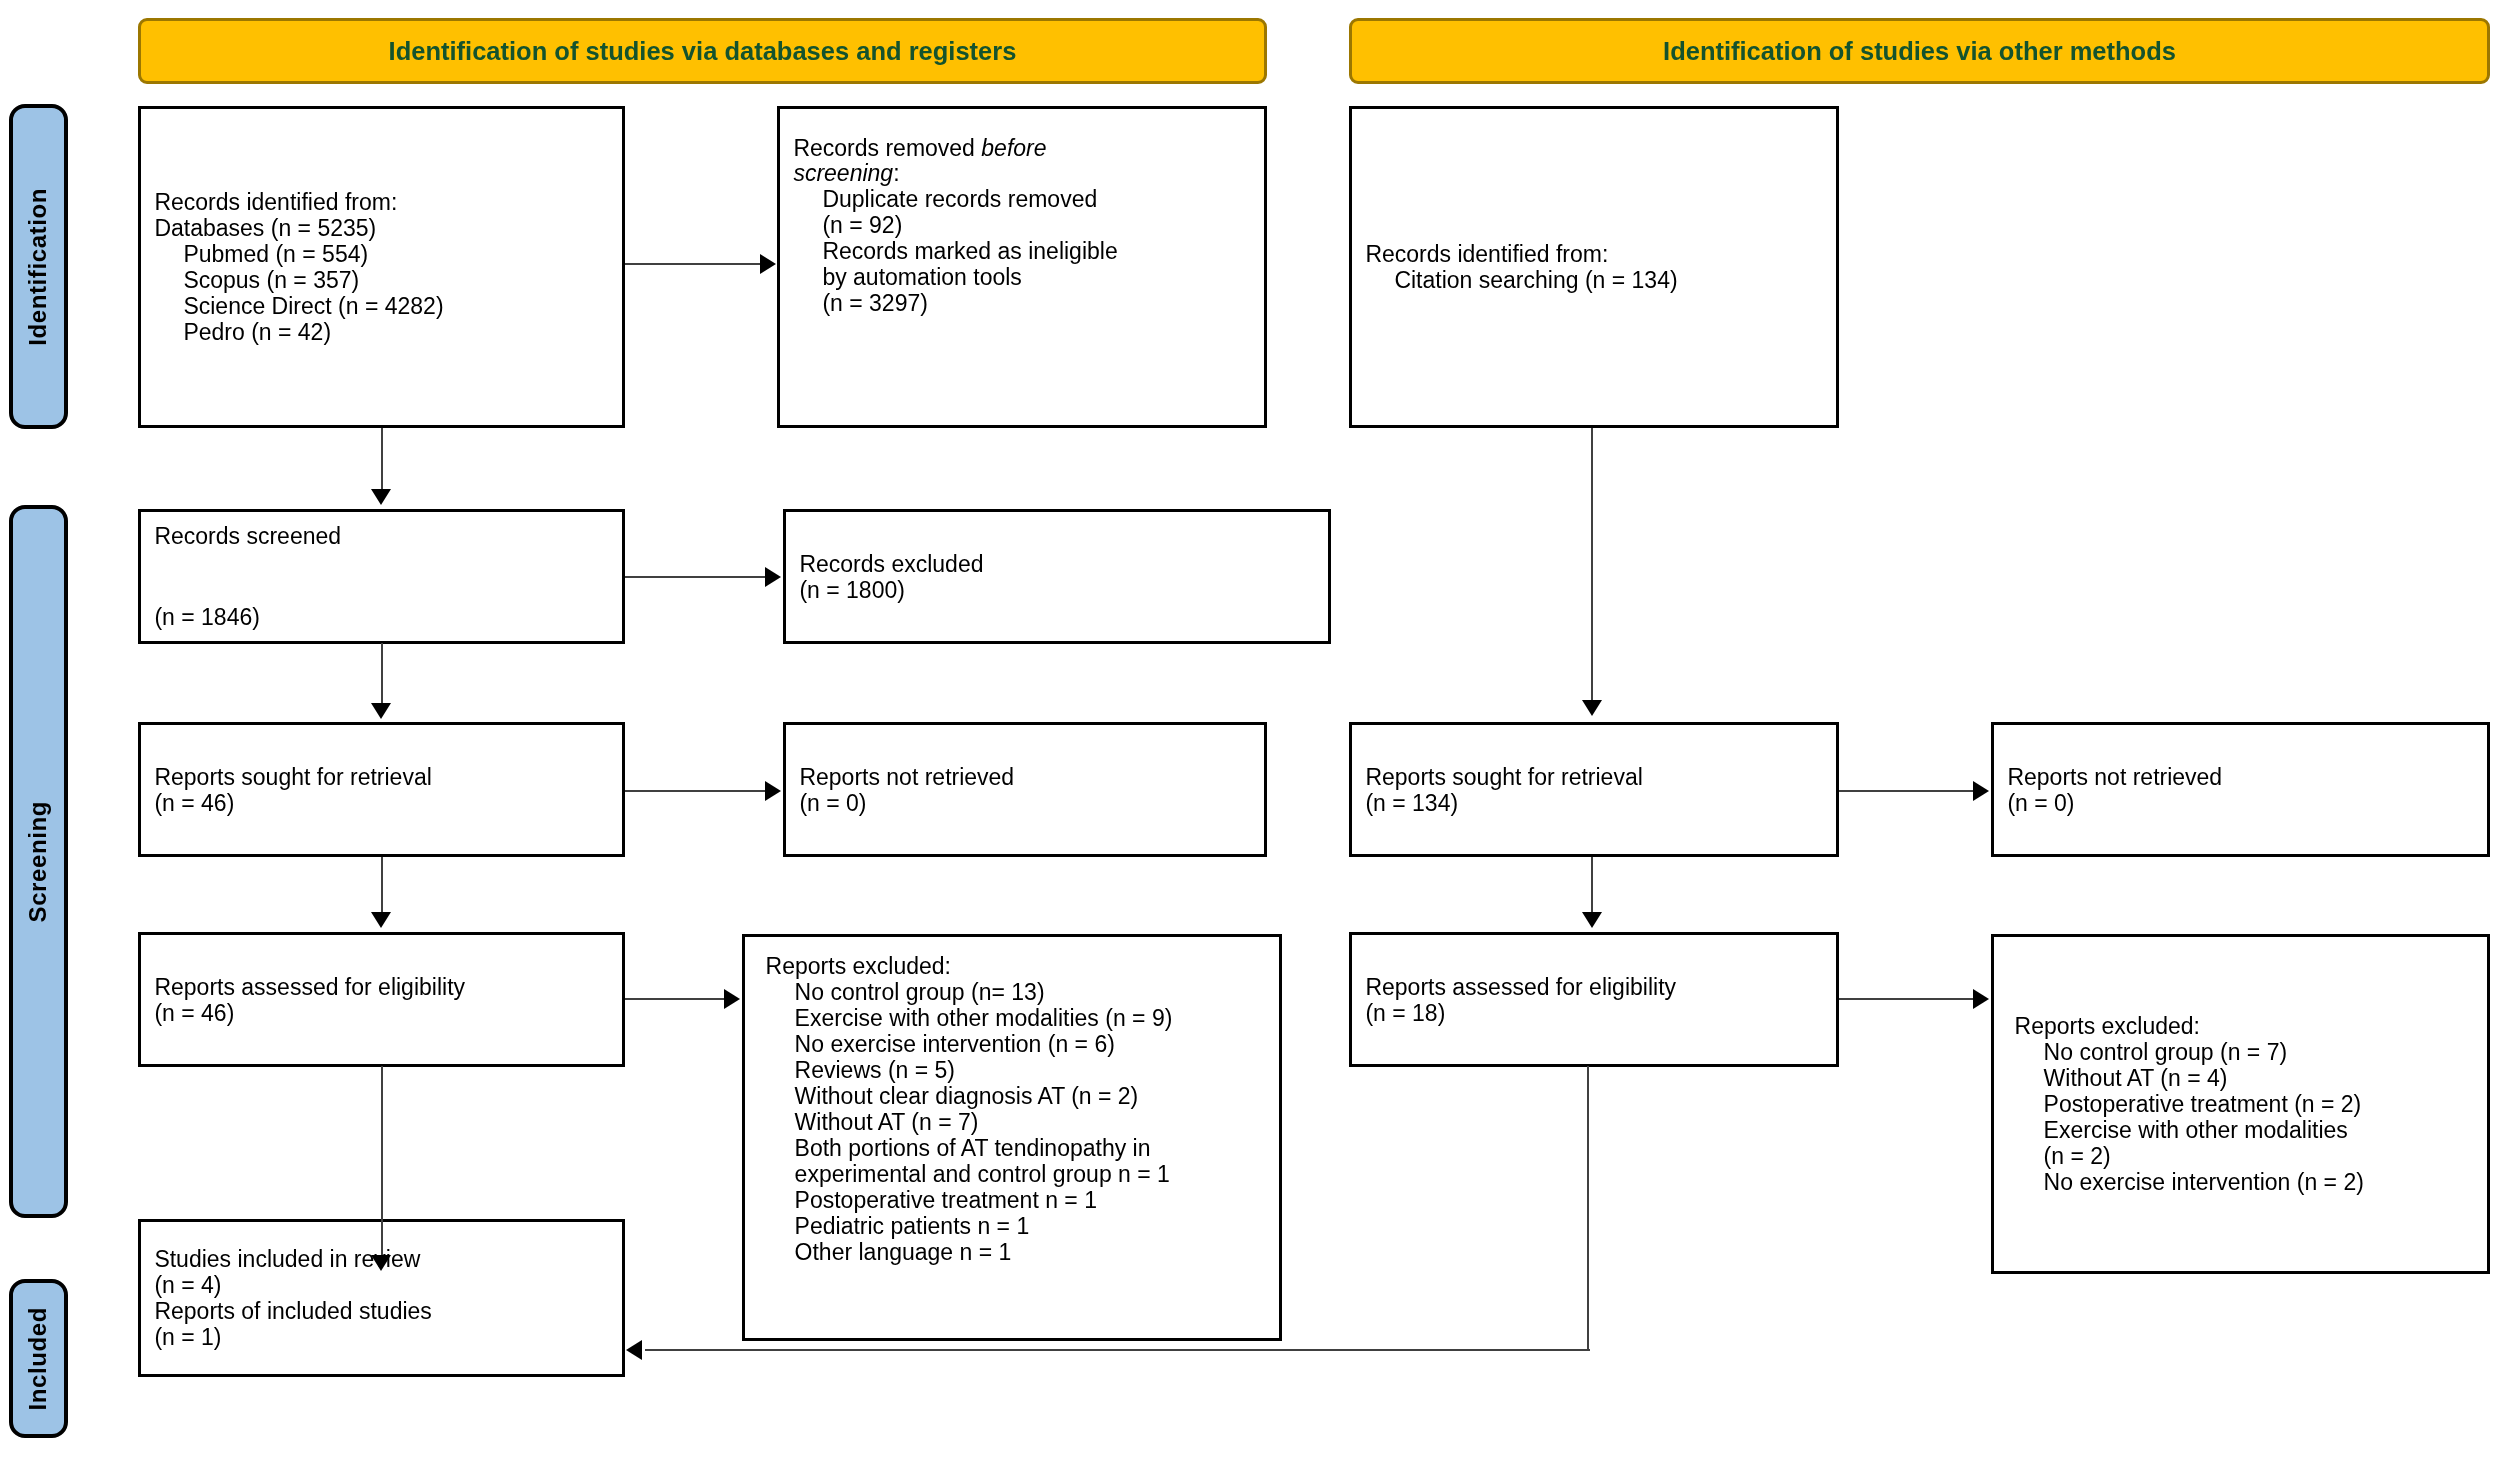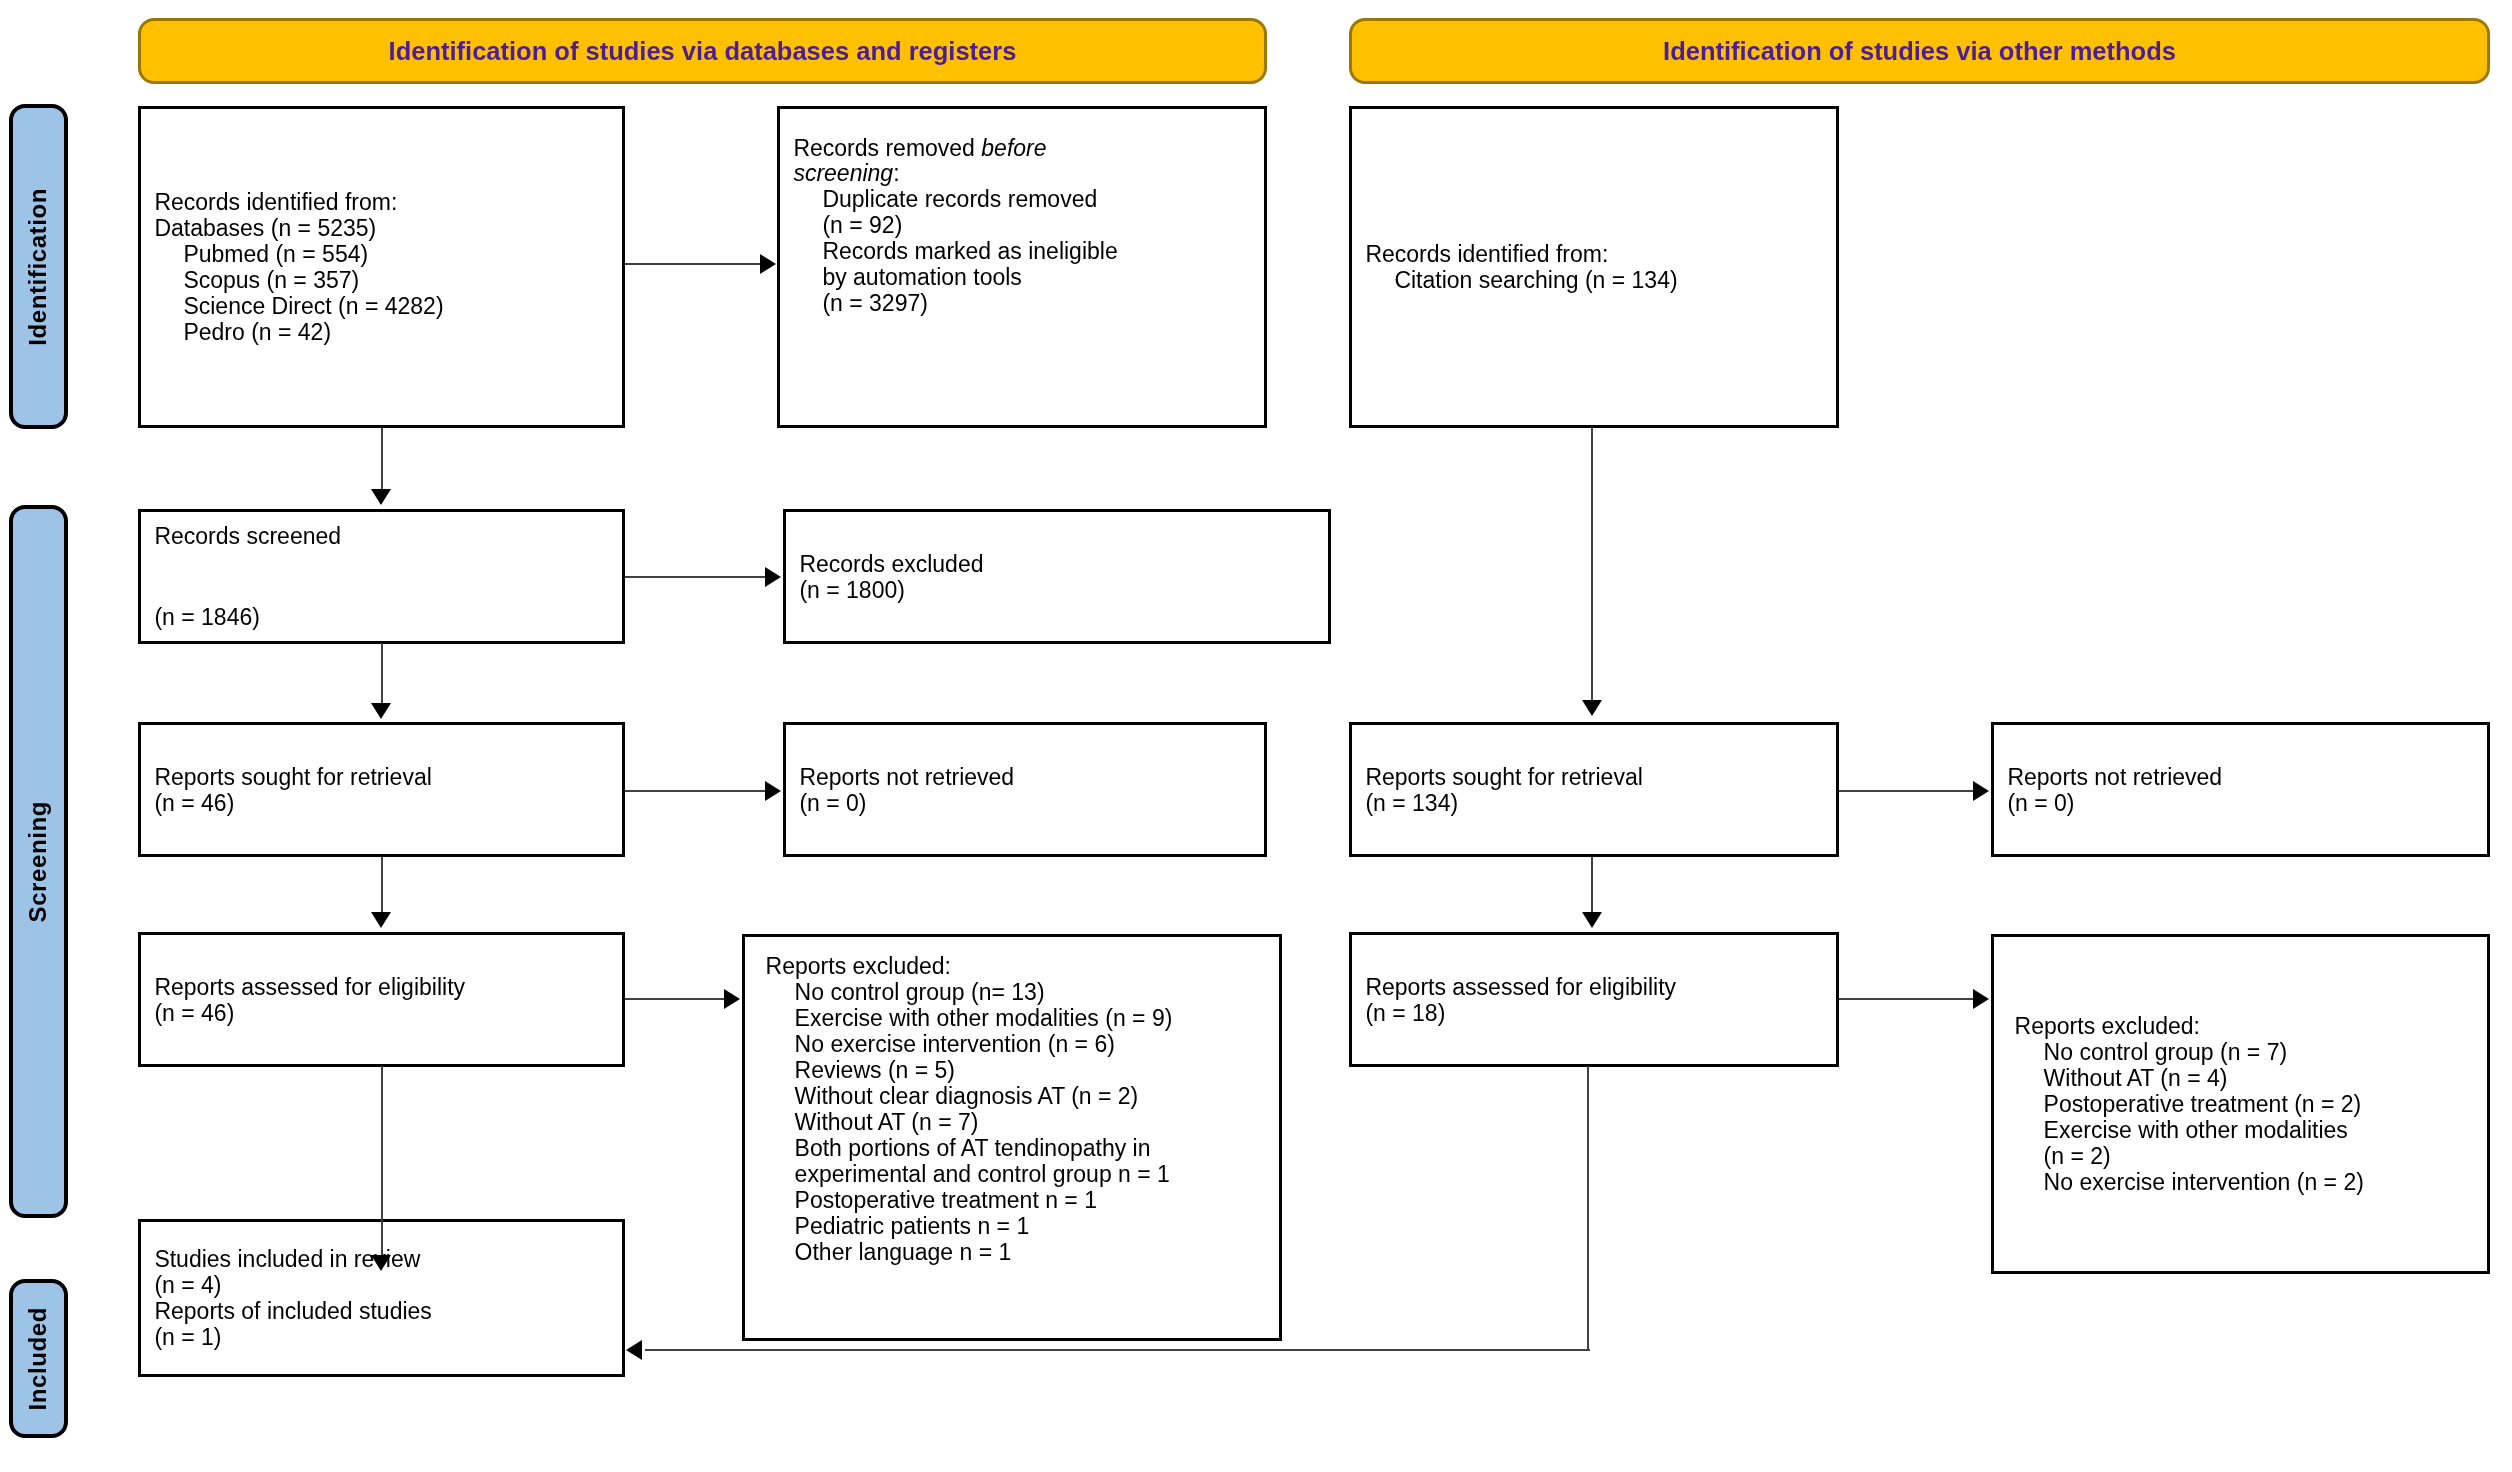--- a/index.html
+++ b/index.html
@@ -37,26 +37,26 @@
     letter-spacing: 0.6px;
     color: #000000;
     white-space: nowrap;
   }
 
   
   .col-header {
     position: absolute;
     background: #FFC000;
     border: 3.6px solid #9C7700;
-    border-radius: 16px;
+    border-radius: 9px;
     box-sizing: border-box;
     display: flex;
     align-items: center;
     justify-content: center;
-    color: #4c1d95;
+    color: #14532d;
     font-weight: bold;
     font-size: 25.5px;
   }
 
   
   .pbox {
     position: absolute;
     background: #ffffff;
     border: 3px solid #000000;
     box-sizing: border-box;

